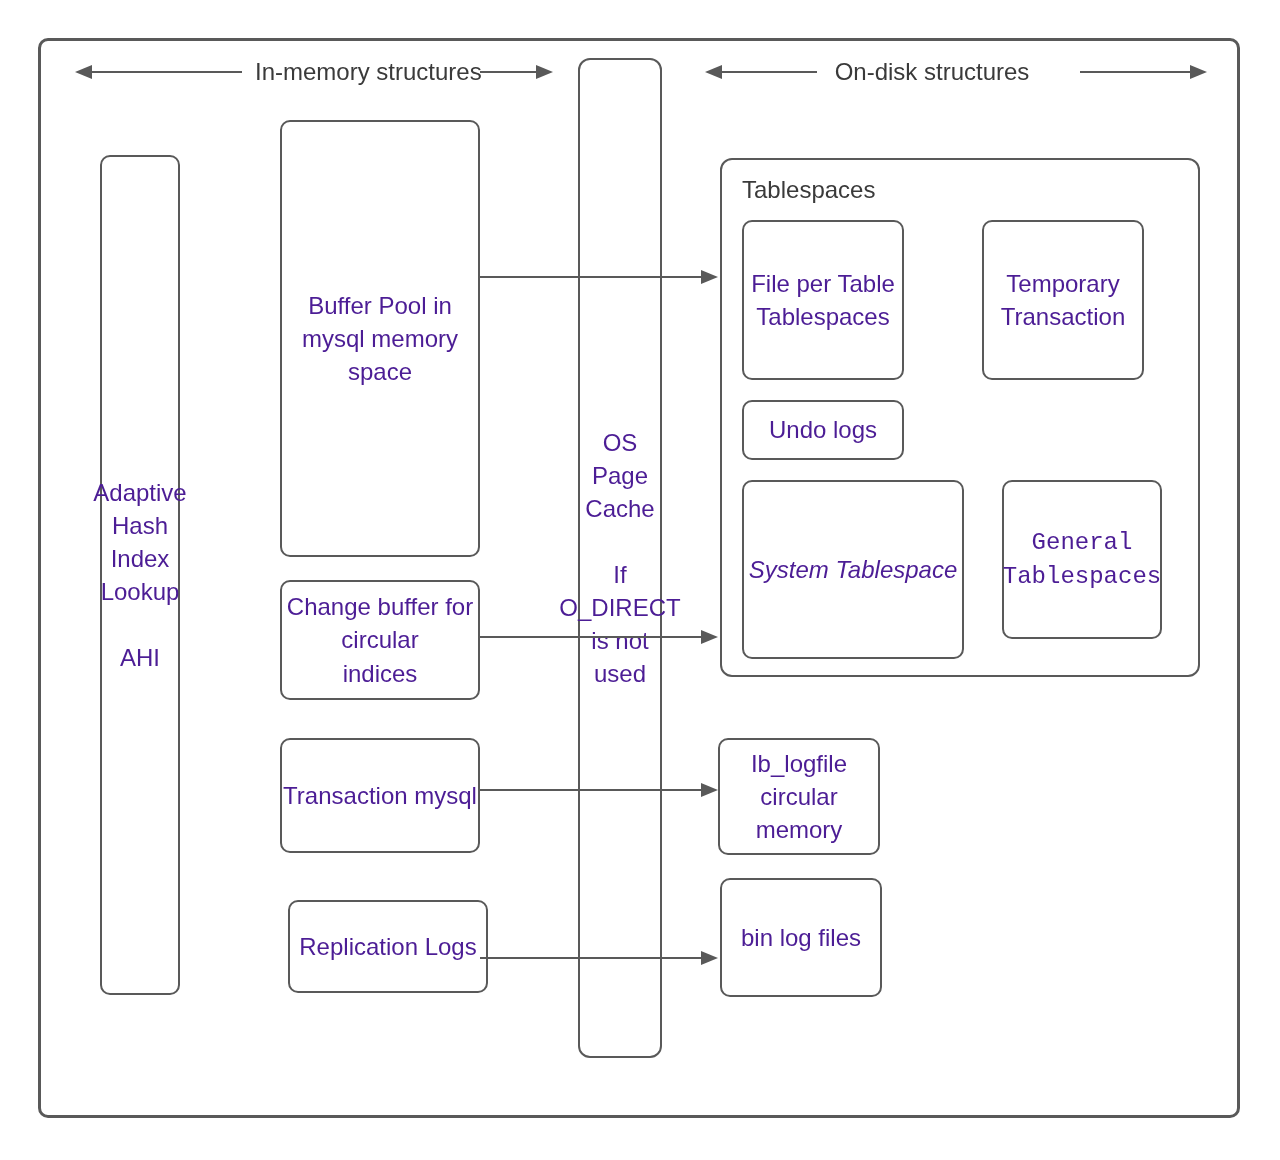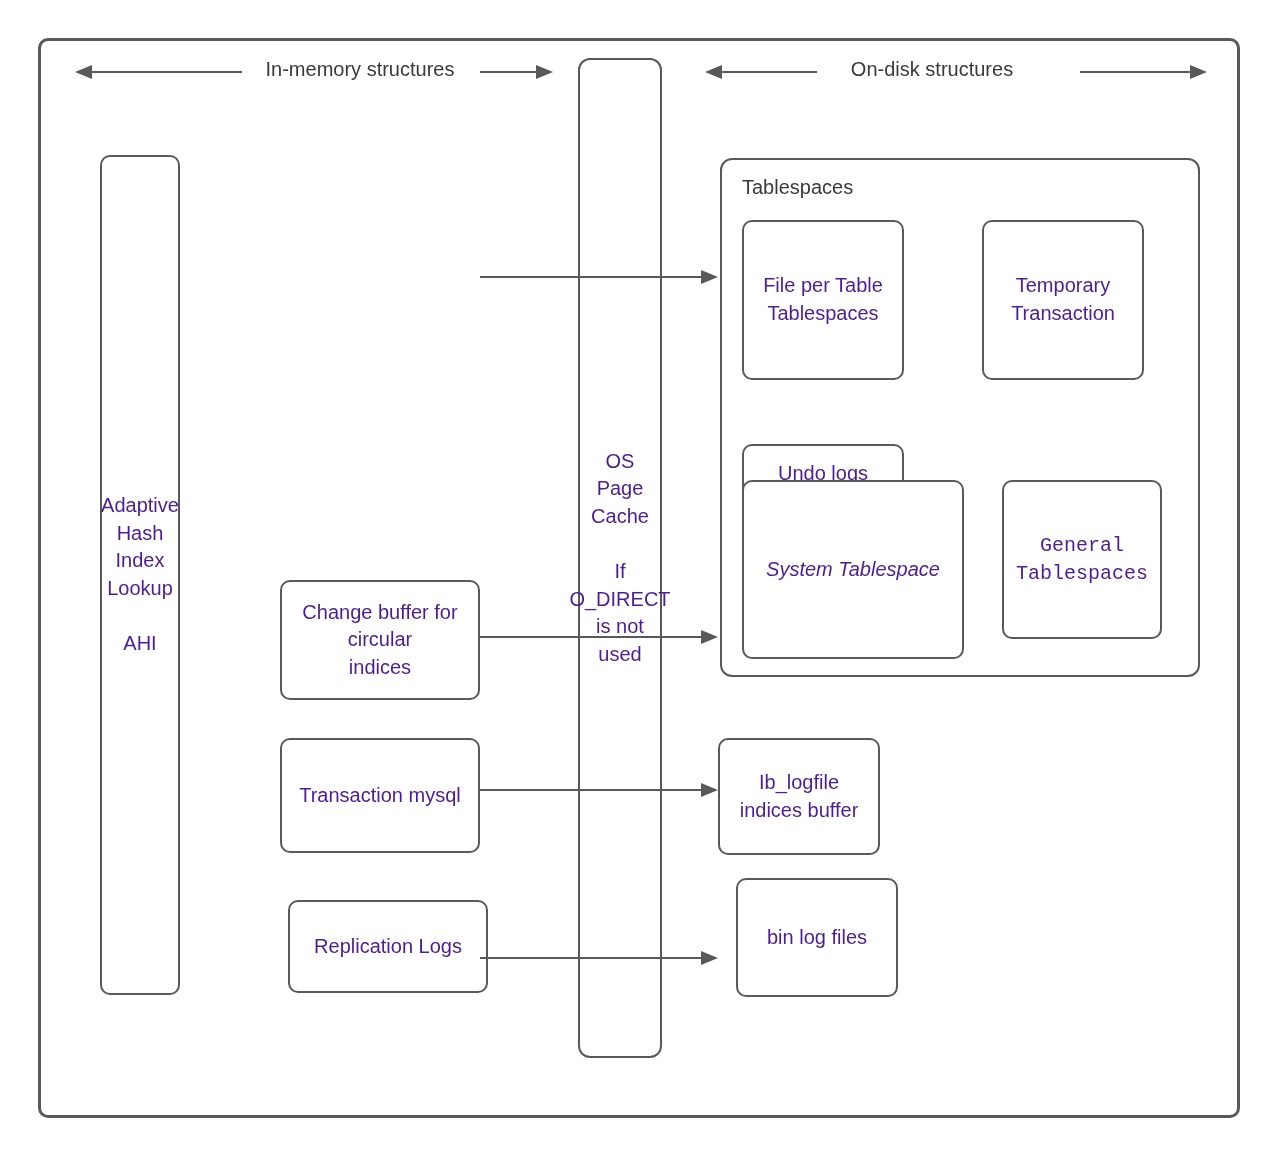--- a/index.html
+++ b/index.html
@@ -7,21 +7,21 @@
     padding: 0;
     background: #ffffff;
     font-family: "Liberation Sans", sans-serif;
   }
   #canvas {
     position: relative;
     width: 1280px;
     height: 1160px;
     background: #ffffff;
     color: #3a3a3a;
-    font-size: 20px;
+    font-size: 24px;
   }
   .box {
     position: absolute;
     border: 2.5px solid #595959;
     border-radius: 10px;
     background: #ffffff;
     display: flex;
     align-items: center;
     justify-content: center;
     box-sizing: border-box;
@@ -108,20 +108,25 @@
 
   <div class="box" style="left:100px; top:155px; width:80px; height:840px;">
     <span class="lbl">Adaptive
 Hash
 Index
 Lookup
 
 AHI</span>
   </div>
 
+  <div class="box" style="left:280px; top:120px; width:200px; height:437px;">
+    <span class="lbl">Buffer Pool in
+mysql memory
+space</span>
+  </div>
 
   <div class="box" style="left:280px; top:580px; width:200px; height:120px;">
     <span class="lbl">Change buffer for
 circular
 indices</span>
   </div>
 
   <div class="box" style="left:280px; top:738px; width:200px; height:115px;">
     <span class="lbl">Transaction mysql</span>
   </div>
@@ -147,40 +152,40 @@
     <div class="box" style="left:20px; top:60px; width:162px; height:160px;">
       <span class="lbl">File per Table
 Tablespaces</span>
     </div>
 
     <div class="box" style="left:260px; top:60px; width:162px; height:160px;">
       <span class="lbl">Temporary
 Transaction</span>
     </div>
 
-    <div class="box" style="left:20px; top:240px; width:162px; height:60px;margin-top:44px;">
+    <div class="box" style="left:20px; top:240px; width:162px; height:60px;">
       <span class="lbl">Undo logs</span>
     </div>
 
     <div class="box" style="left:20px; top:320px; width:222px; height:179px;font-style:italic;">
       <span class="lbl">System Tablespace</span>
     </div>
 
     <div class="box" style="left:280px; top:320px; width:160px; height:159px;font-family:Liberation Mono, monospace;">
       <span class="lbl">General
 Tablespaces</span>
     </div>
   </div>
 
   <div class="box" style="left:718px; top:738px; width:162px; height:117px;">
     <span class="lbl">Ib_logfile
-indices buffer</span>
-  </div>
-
-  <div class="box" style="left:736px; top:878px; width:162px; height:119px;">
+circular memory</span>
+  </div>
+
+  <div class="box" style="left:720px; top:878px; width:162px; height:119px;">
     <span class="lbl">bin log files</span>
   </div>
 
   <div>
     <div class="arr-line" style="left:480px; top:276px; width:224px;"></div>
     <div class="arr-head-r" style="left:701px; top:270px;"></div>
   </div>
 
   <div>
     <div class="arr-line" style="left:480px; top:636px; width:224px;"></div>

